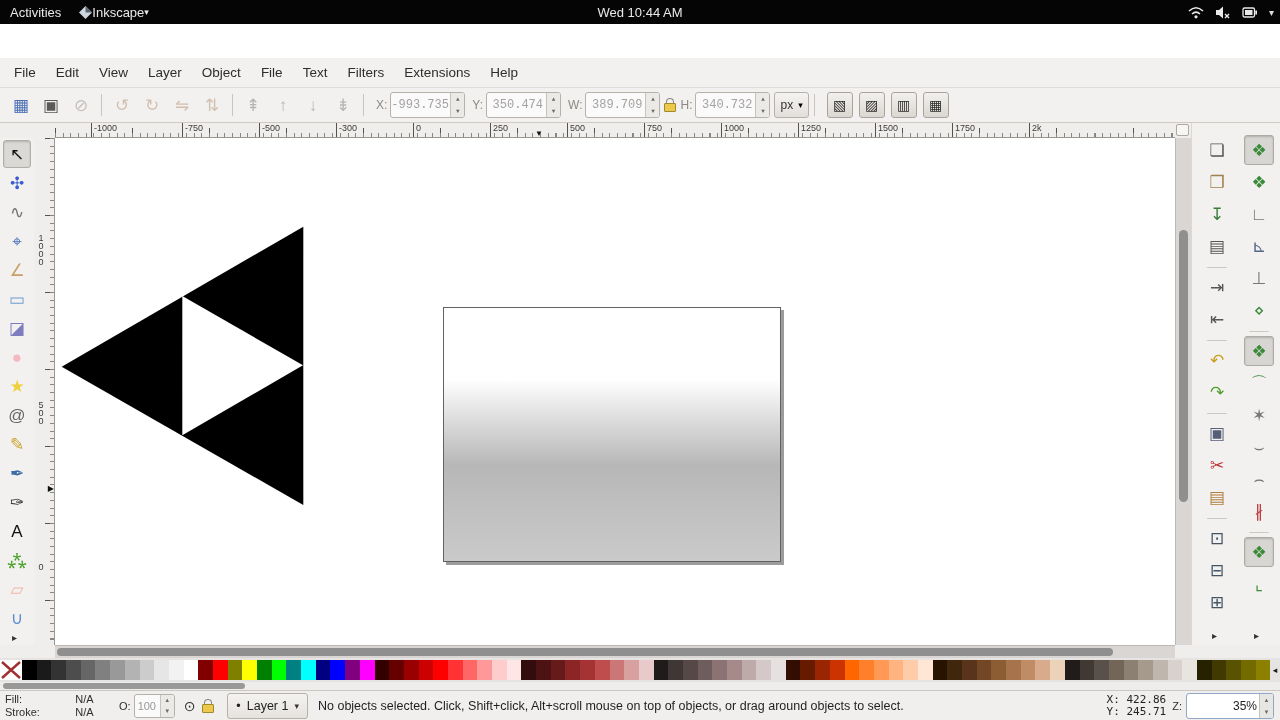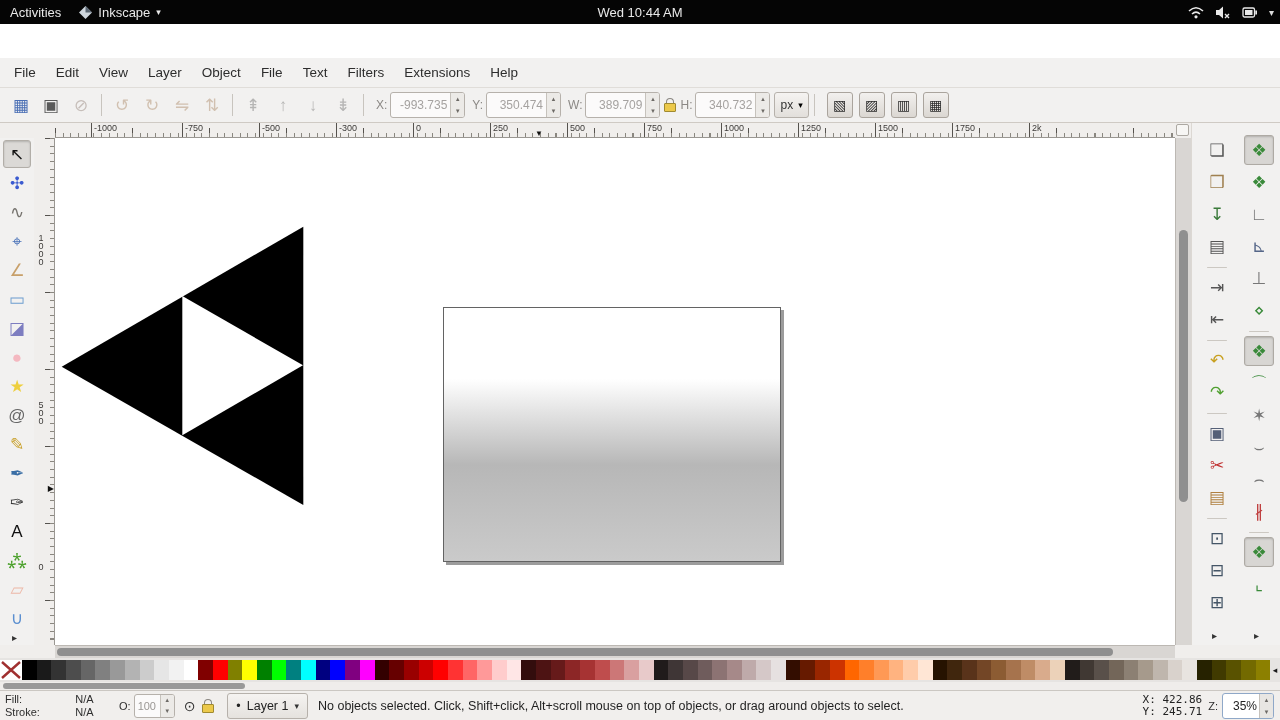--- a/index.html
+++ b/index.html
@@ -5,21 +5,21 @@
   html,body{margin:0;padding:0;}
   body{width:1280px;height:720px;position:relative;overflow:hidden;
        font-family:"Liberation Sans",sans-serif;background:#fff;
        -webkit-font-smoothing:antialiased;}
   #screen{position:absolute;inset:0;}
 
   
   #topbar{position:absolute;left:0;top:0;width:1280px;height:24px;background:#050505;
           color:#e9e9e9;font-size:13px;display:flex;align-items:center;}
   .tb-left{display:flex;align-items:center;gap:18px;padding-left:10px;}
-  .appmenu{display:flex;align-items:center;gap:6px;}
+  .appmenu{display:flex;align-items:center;}
   .tb-clock{position:absolute;left:0;right:0;text-align:center;pointer-events:none;}
   .tb-right{position:absolute;right:6px;top:0;height:24px;display:flex;align-items:center;gap:11px;}
   .tb-right .caret{font-size:10px;color:#ddd;}
   .caret{font-size:9px;}
 
   
   #titlebar{position:absolute;left:0;top:24px;width:1280px;height:34px;background:#f2f1f0;
             border-bottom:1px solid #d5d1cc;display:flex;align-items:center;justify-content:center;}
   #titlebar .title{font-size:13.5px;font-weight:700;color:#2b2b2b;}
   #titlebar .close{position:absolute;right:12px;top:7px;font-size:15px;color:#444;cursor:default;}
@@ -35,21 +35,21 @@
            display:flex;align-items:center;padding-left:6px;box-sizing:border-box;}
   .tbtns{display:flex;align-items:center;}
   .icon-btn{display:flex;align-items:center;justify-content:center;width:28px;height:28px;
             border:none;background:transparent;padding:0;margin:0 1px;}
   .icon-btn .g{font-size:17px;line-height:1;}
   .icon-btn.is-disabled{opacity:.38;filter:grayscale(35%);}
   #toolbar .sep{width:1px;height:22px;background:#c8c4be;margin:0 5px;padding:0;border:none;}
   .field{display:flex;align-items:center;margin-left:7px;}
   .field .flabel{font-size:12px;color:#8b8885;margin-right:3px;}
   .spinbox{display:flex;align-items:stretch;height:24px;border:1px solid #b6b1ab;border-radius:3px;
-           background:#fbfafa;overflow:hidden;}
+           background:#fbfafa;overflow:hidden;font-family:Liberation Mono, monospace;}
   .spinbox .val{width:56px;font-size:12px;color:#a5a2a0;text-align:right;line-height:24px;padding-right:3px;}
   .spincol{width:13px;border-left:1px solid #c6c2bc;background:#eceae7;display:flex;flex-direction:column;}
   .spincol span{flex:1;display:flex;align-items:center;justify-content:center;font-size:6px;color:#6d6a66;}
   .mini-lock{width:12px;height:14px;margin:0 4px;position:relative;display:inline-block;}
   .mini-lock:before{content:"";position:absolute;left:2px;top:0;width:6px;height:6px;
         border:1.5px solid #8a8residue;border:1.5px solid #8a8782;border-bottom:none;border-radius:4px 4px 0 0;}
   .mini-lock:after{content:"";position:absolute;left:0;bottom:0;width:10px;height:7px;
         background:#ecc94b;border:1px solid #a08a30;border-radius:1px;}
   .unitbox{display:flex;align-items:center;height:24px;border:1px solid #b6b1ab;border-radius:3px;
            background:linear-gradient(#f5f3f1,#e2dfdb);padding:0 5px;gap:5px;margin-left:4px;}
@@ -143,21 +143,21 @@
   .eye{font-size:14px;color:#333;margin-left:9px;}
   .sb-lock{margin-left:7px;}
   .layerbox{display:flex;align-items:center;gap:6px;height:24px;border:1px solid #b6b1ab;border-radius:3px;
             background:linear-gradient(#f5f3f1,#e5e2de);padding:0 8px;margin-left:9px;font-size:12.5px;color:#222;}
   .layerbox .caret{font-size:9px;color:#333;}
   .sb-msg{flex:1;font-size:12.5px;color:#1f1f1f;padding-left:10px;white-space:nowrap;overflow:hidden;}
   .coords{font-family:"DejaVu Sans Mono",monospace;font-size:11px;color:#222;line-height:12px;
           text-align:left;margin-right:6px;}
   .z-block{display:flex;align-items:center;gap:4px;margin-right:6px;color:#2e2e2e;}
   .z-spin{display:flex;height:24px;border:1px solid #8fa8c8;border-radius:3px;background:#fff;overflow:hidden;}
-  .z-spin .val{width:34px;text-align:right;line-height:24px;padding-right:2px;color:#222;font-size:12px;}
+  .z-spin .val{width:34px;text-align:right;line-height:24px;padding-right:2px;color:#222;font-size:12px;margin-left:36px;}
   .z-spin .spincol{background:#e8e6e3;}
 </style>
 </head>
 <body>
 
 <div id="screen">
 
   <div id="topbar">
     <div class="tb-left">
       <span>Activities</span>

